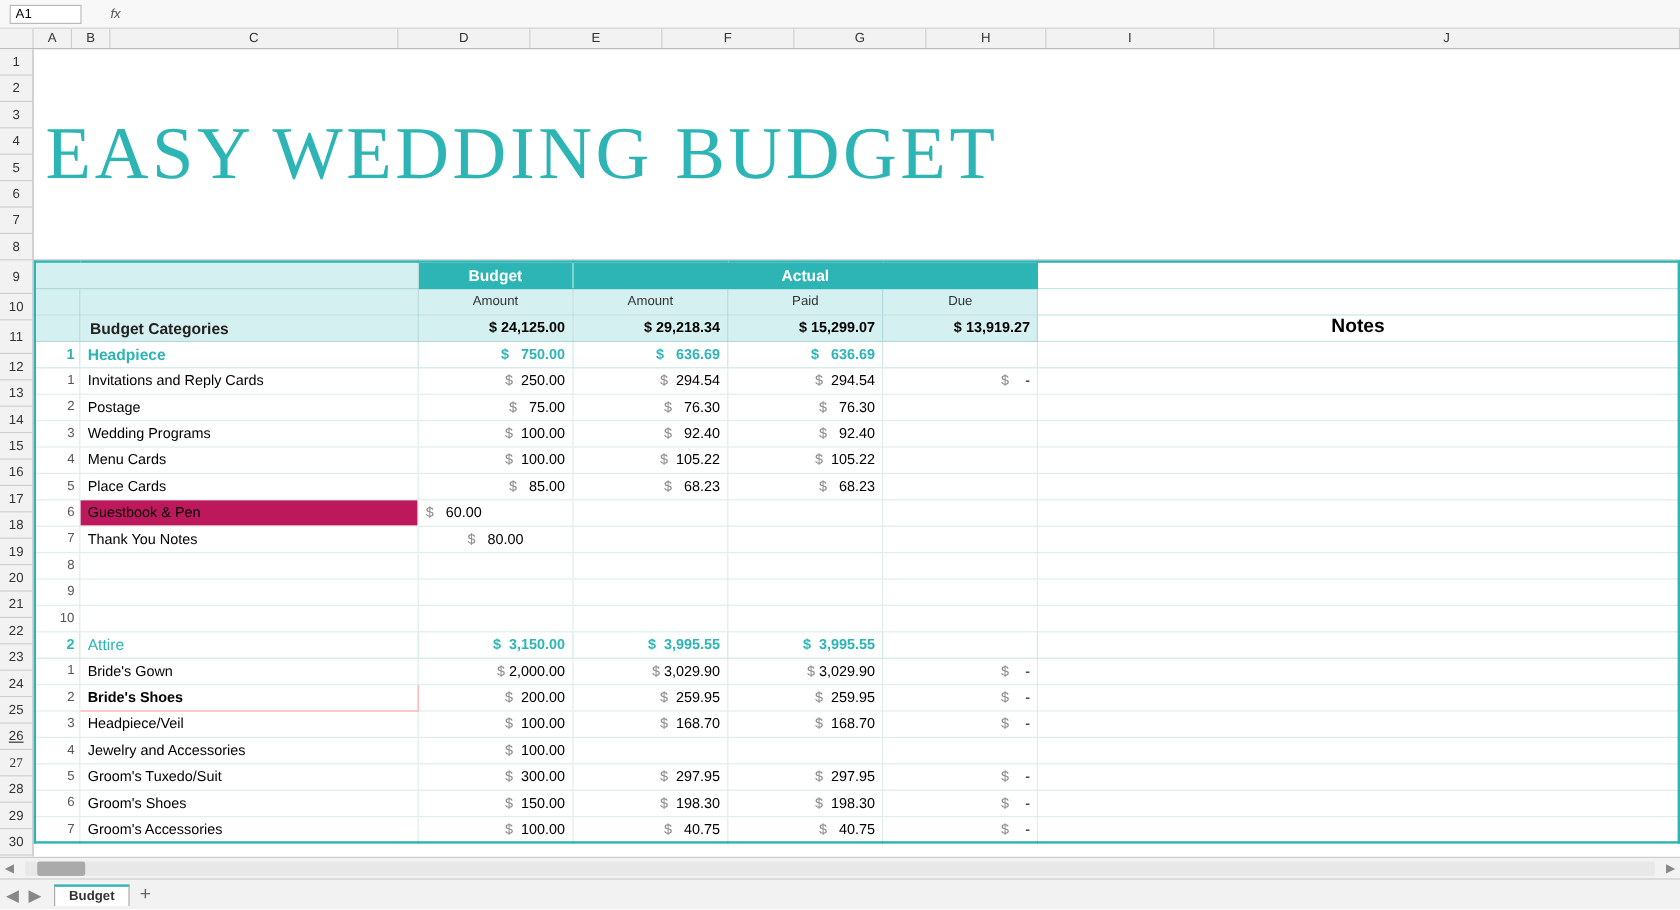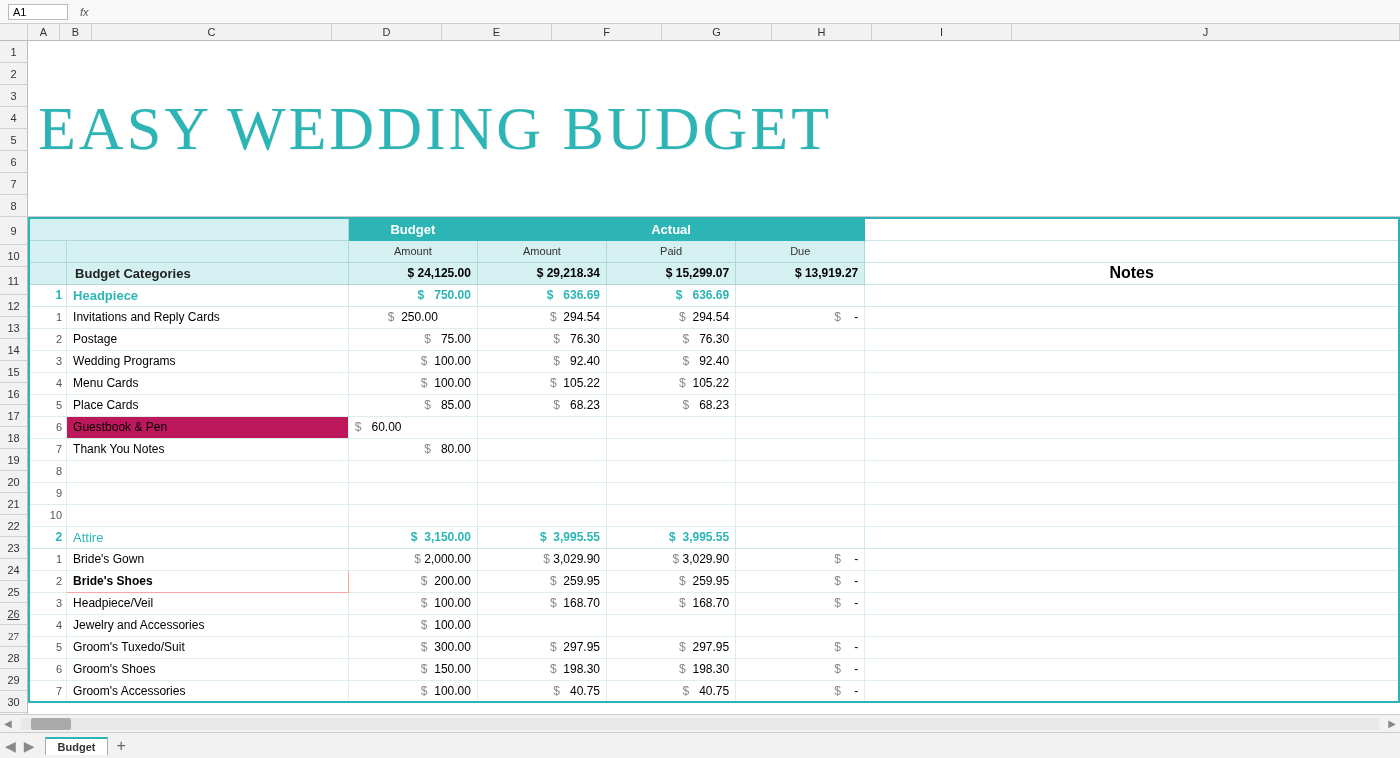--- a/index.html
+++ b/index.html
@@ -161,21 +161,21 @@
       padding: 0 8px;
       font-size: 11px;
       flex-shrink: 0;
     }
 
     .name-box {
       width: 60px;
       border: 1px solid #bbb;
       font-size: 11px;
       padding: 1px 4px;
-      margin-right: 12px;
+      margin-right: 24px;
     }
 
     .fx-label {
       color: #555;
       font-style: italic;
       margin-right: 20px;
     }
   </style>
 </head>
 <body>
@@ -289,21 +289,21 @@
             <td style="text-align:right; color:#2db5b5; font-weight:bold; border:1px solid #d0e8e8; background:#fff;">$ &nbsp;&nbsp;750.00</td>
             <td style="text-align:right; color:#2db5b5; font-weight:bold; border:1px solid #d0e8e8; background:#fff;">$ &nbsp;&nbsp;636.69</td>
             <td style="text-align:right; color:#2db5b5; font-weight:bold; border:1px solid #d0e8e8; background:#fff;">$ &nbsp;&nbsp;636.69</td>
             <td style="border:1px solid #d0e8e8; background:#fff;"></td>
             <td style="border:1px solid #d0e8e8; background:#fff;"></td>
           </tr>
 
           <tr>
             <td style="text-align:right; padding-right:4px; color:#555; font-size:11px; border:1px solid #e0eee8; background:#fff;">1</td>
             <td style="border:1px solid #e0eee8; background:#fff;">Invitations and Reply Cards</td>
-            <td style="text-align:center; border:1px solid #e0eee8; background:#fff;"><span style="color:#888;">$</span> &nbsp;250.00</td>
+            <td style="text-align:right; border:1px solid #e0eee8; background:#fff;"><span style="color:#888;">$</span> &nbsp;250.00</td>
             <td style="text-align:right; border:1px solid #e0eee8; background:#fff;"><span style="color:#888;">$</span> &nbsp;294.54</td>
             <td style="text-align:right; border:1px solid #e0eee8; background:#fff;"><span style="color:#888;">$</span> &nbsp;294.54</td>
             <td style="text-align:right; border:1px solid #e0eee8; background:#fff;"><span style="color:#888;">$</span> &nbsp;&nbsp;&nbsp;-</td>
             <td style="border:1px solid #e0eee8; background:#fff;"></td>
           </tr>
 
           <tr>
             <td style="text-align:right; padding-right:4px; color:#555; font-size:11px; border:1px solid #e0eee8; background:#fff;">2</td>
             <td style="border:1px solid #e0eee8; background:#fff;">Postage</td>
             <td style="text-align:right; border:1px solid #e0eee8; background:#fff;"><span style="color:#888;">$</span> &nbsp;&nbsp;75.00</td>
@@ -349,21 +349,21 @@
             <td style="text-align:left; border:1px solid #e0eee8; background:#fff;"><span style="color:#888;">$</span> &nbsp;&nbsp;60.00</td>
             <td style="border:1px solid #e0eee8; background:#fff;"></td>
             <td style="border:1px solid #e0eee8; background:#fff;"></td>
             <td style="border:1px solid #e0eee8; background:#fff;"></td>
             <td style="border:1px solid #e0eee8; background:#fff;"></td>
           </tr>
 
           <tr>
             <td style="text-align:right; padding-right:4px; color:#555; font-size:11px; border:1px solid #e0eee8; background:#fff;">7</td>
             <td style="border:1px solid #e0eee8; background:#fff;">Thank You Notes</td>
-            <td style="text-align:right; border:1px solid #e0eee8; background:#fff;"><span style="color:#888;">$</span> &nbsp;&nbsp;80.00</td>
+            <td style="text-align:center; border:1px solid #e0eee8; background:#fff;"><span style="color:#888;">$</span> &nbsp;&nbsp;80.00</td>
             <td style="border:1px solid #e0eee8; background:#fff;"></td>
             <td style="border:1px solid #e0eee8; background:#fff;"></td>
             <td style="border:1px solid #e0eee8; background:#fff;"></td>
             <td style="border:1px solid #e0eee8; background:#fff;"></td>
           </tr>
 
           <tr>
             <td style="text-align:right; padding-right:4px; color:#555; font-size:11px; border:1px solid #e0eee8; background:#fff;">8</td>
             <td style="border:1px solid #e0eee8; background:#fff;"></td>
             <td style="border:1px solid #e0eee8; background:#fff;"></td>

